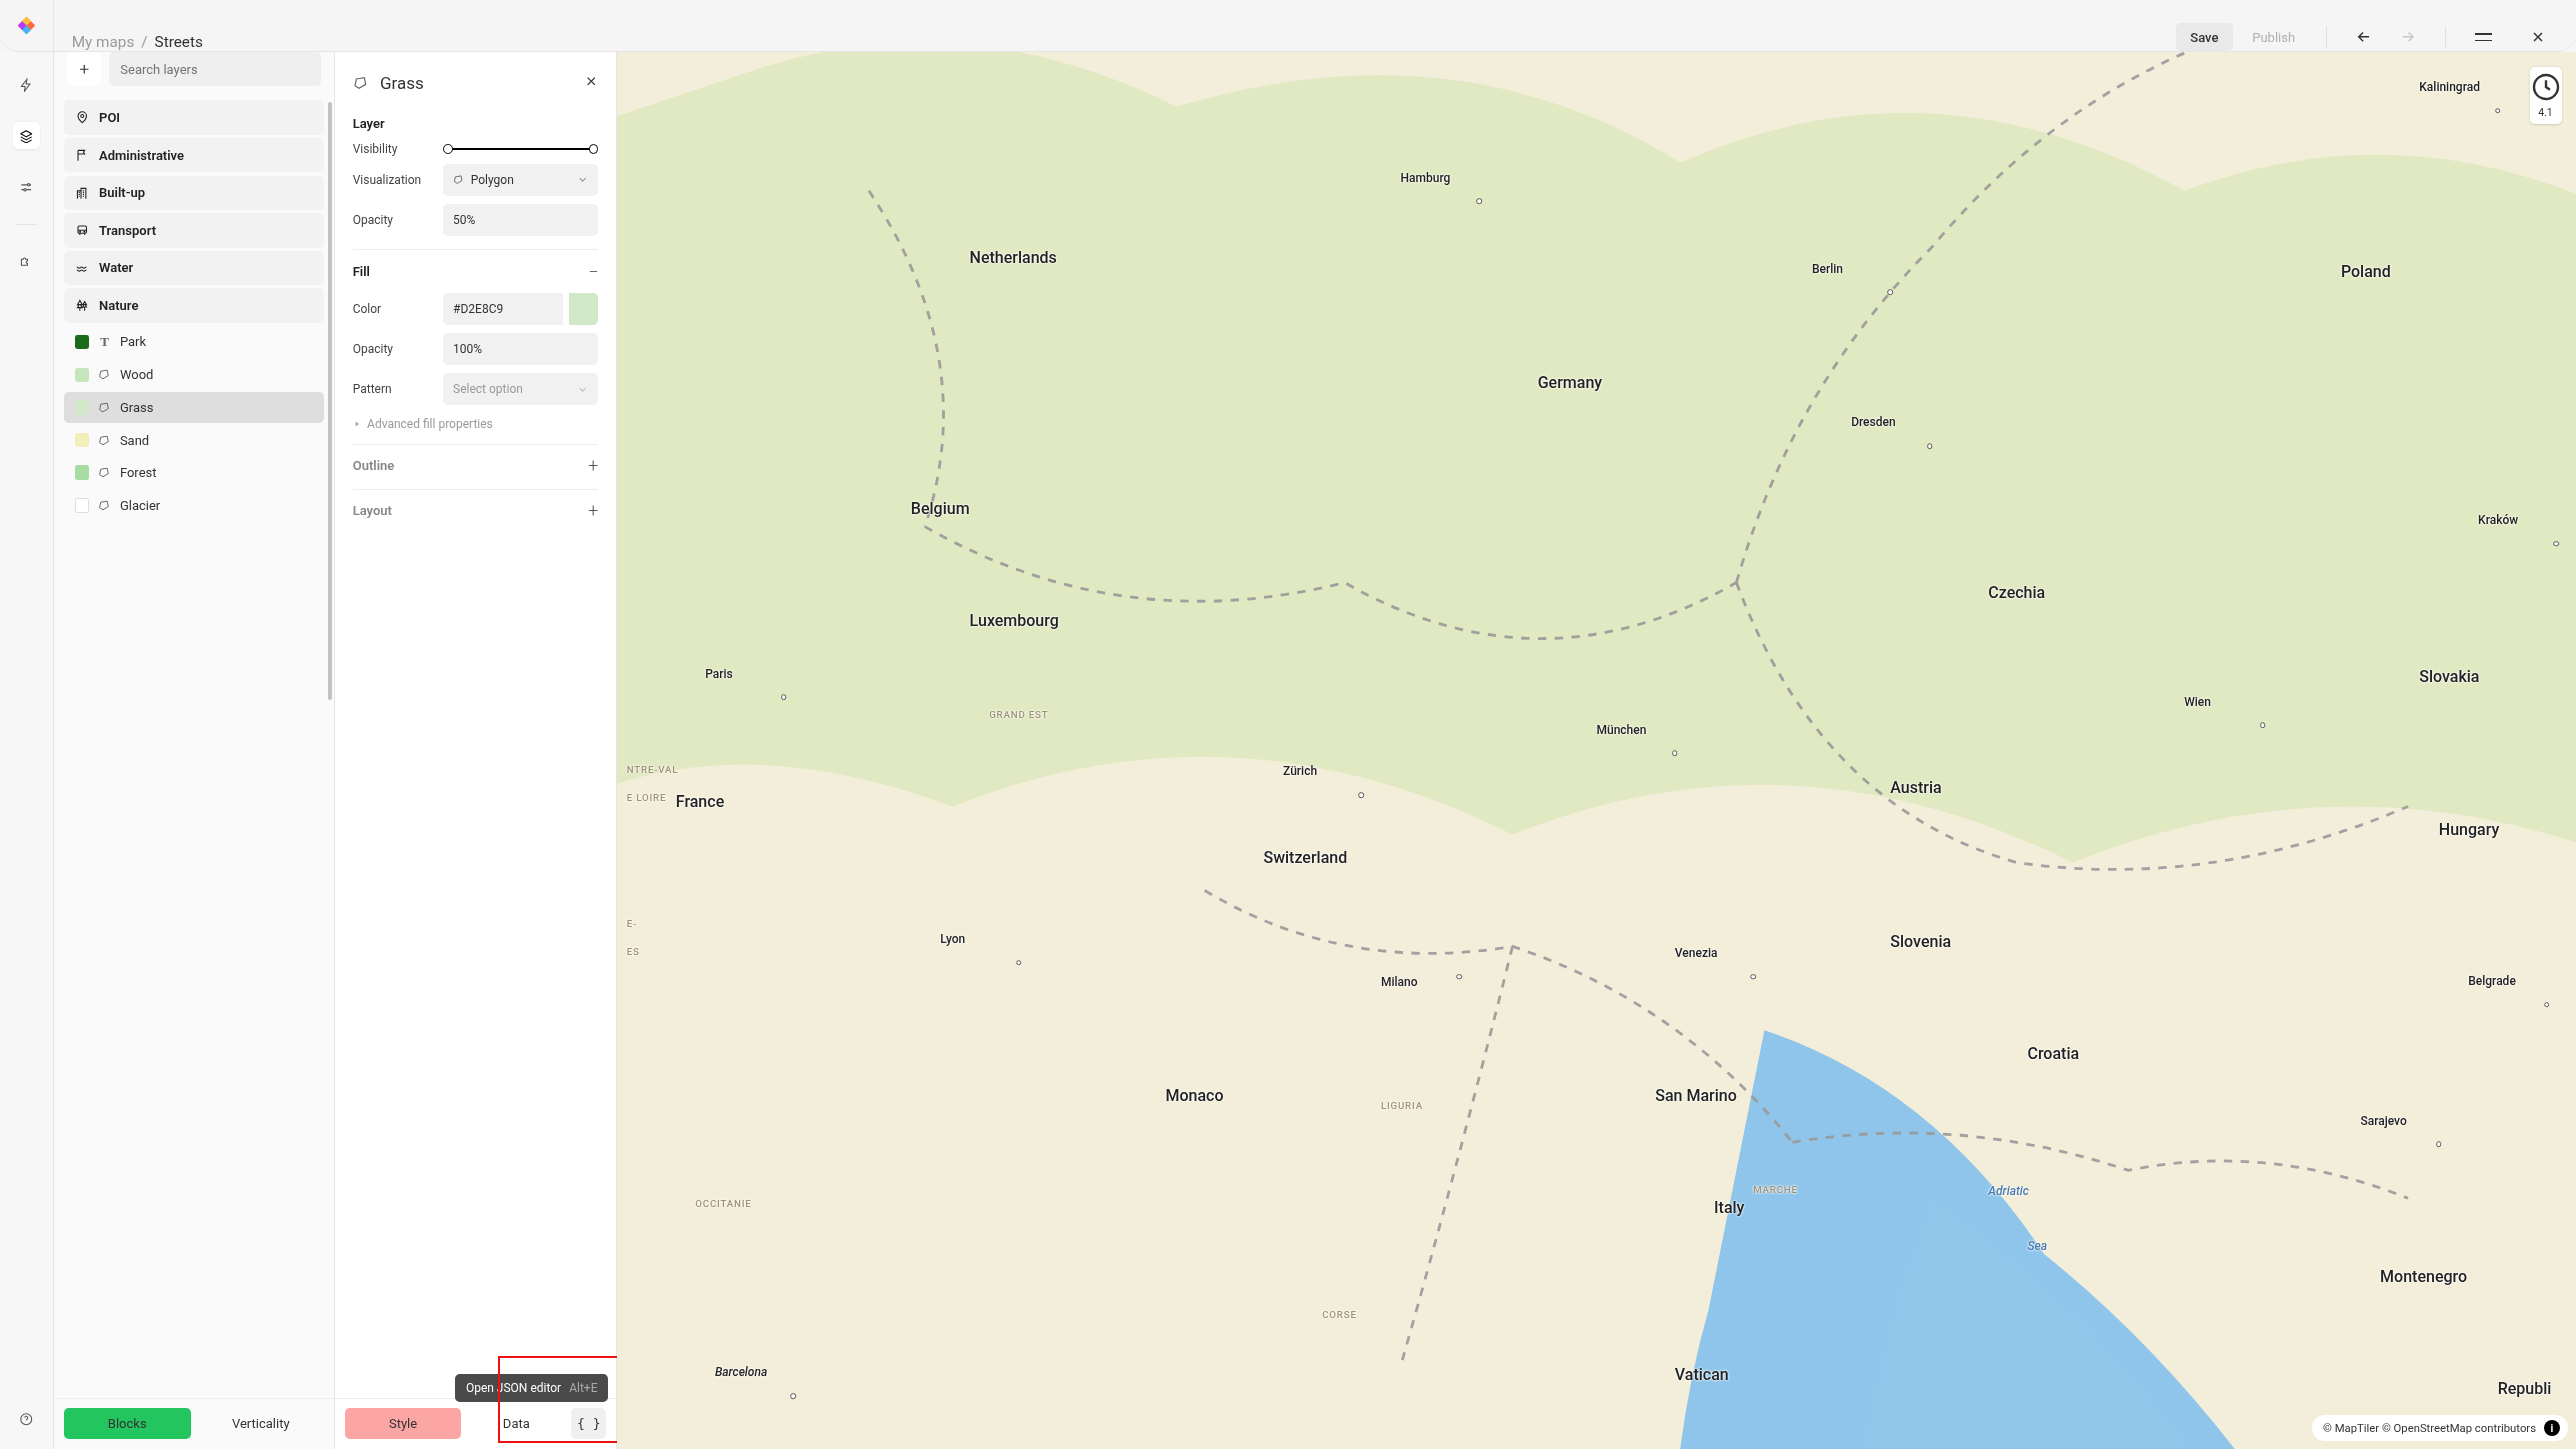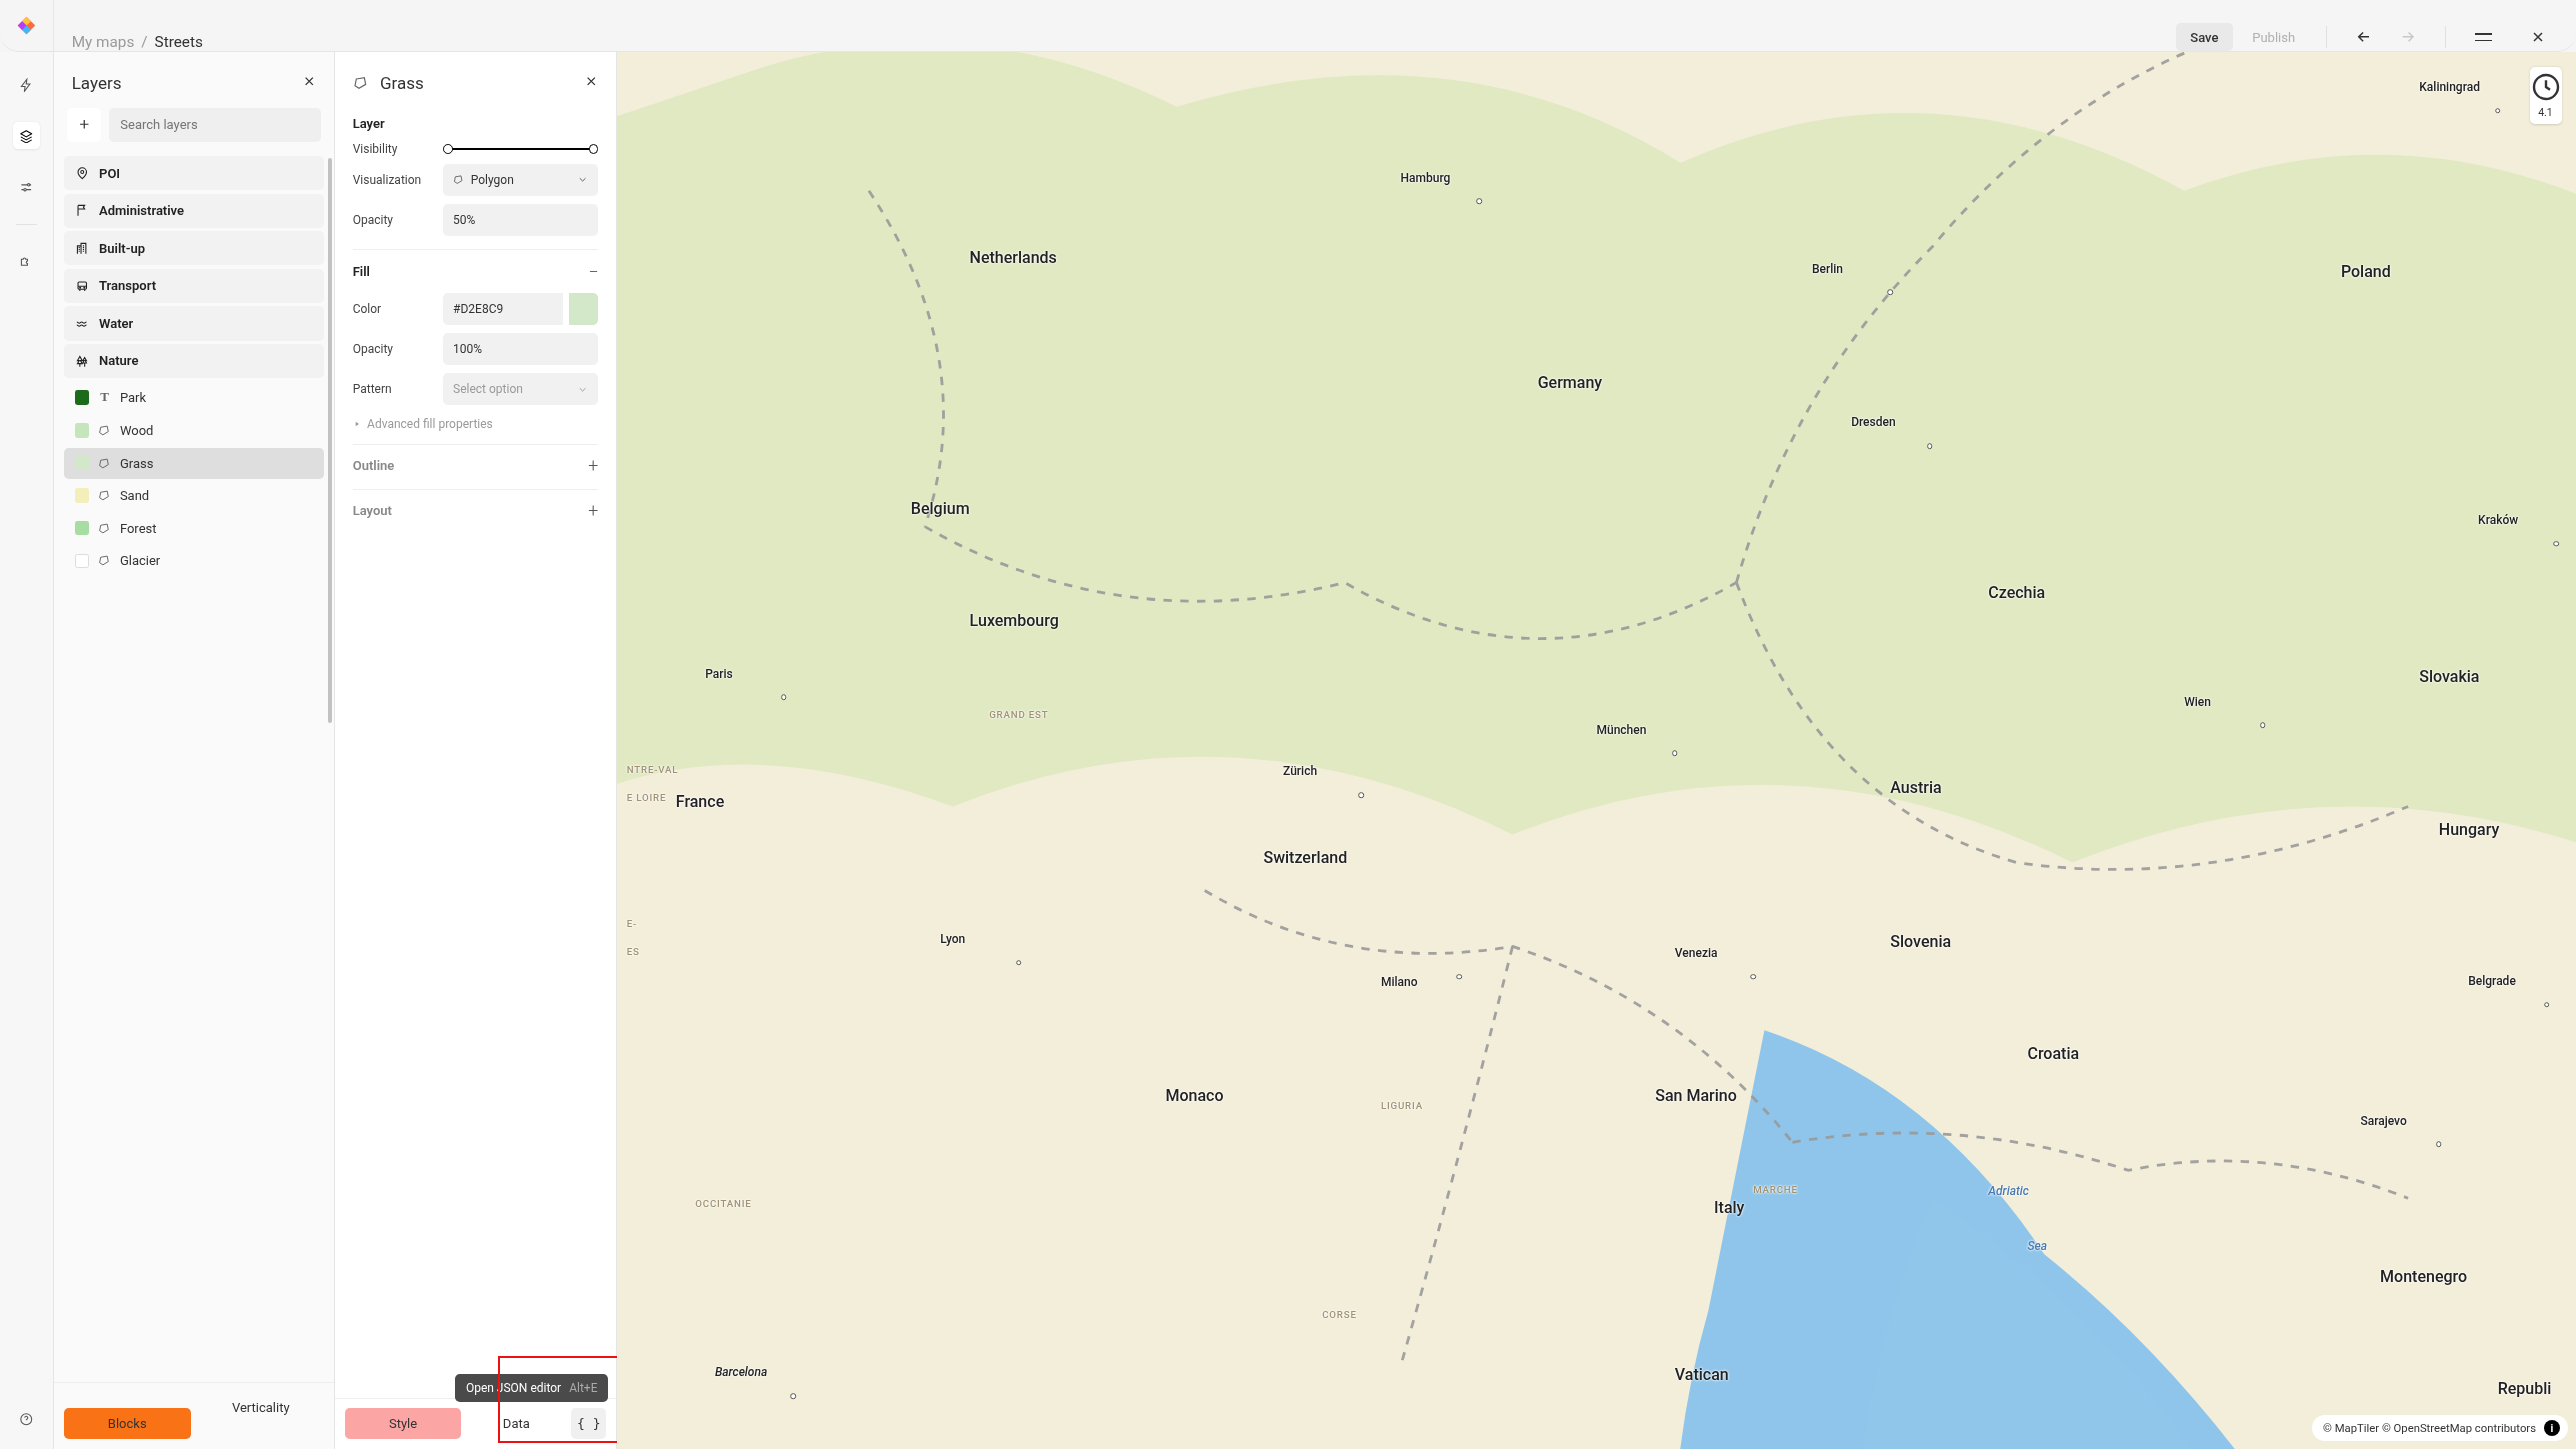--- a/index.html
+++ b/index.html
@@ -43,21 +43,21 @@
 .layers-scroll { flex:1; overflow:hidden; padding: 0 6.4px 0 6.4px; position: relative; }
 .group { display:flex; align-items:center; gap:9.7px; padding:9.7px 11.3px; border-radius:4.8px; background:#f2f2f2; margin: 3.2px 3.2px; cursor:pointer; font-weight:600; color:#222; font-size:13px; }
 .group.open { background:#f2f2f2; }
 .item { display:flex; align-items:center; gap:8px; padding:8px 11.3px; border-radius:4.8px; margin:1.6px 3.2px; cursor:pointer; font-size:13px; color:#333; }
 .item.selected { background:#dedede; }
 .swatch { width:14.5px; height:14.5px; border-radius:2.4px; flex-shrink:0; }
 .geom { width:14.5px; display:flex; justify-content:center; color:#666; }
 .scrollbar-fake { position:absolute; right:1.6px; top:4.8px; width:4.8px; height:46%; background:#c2c2c2; border-radius:2.4px; }
 .panel-foot { display:flex; padding:9.7px; gap:0; border-top:0.8px solid #eee; }
 .foot-tab { flex:1; height:31px; border:none; background:#f0f0f0; border-radius:4.8px; font-size:13px; color:#333; cursor:pointer; }
-.foot-tab.active { background:#f97316;margin-top:16px; }
+.foot-tab.active { background:#22c55e; }
 .foot-tab + .foot-tab { margin-left: 6.4px; background:transparent; }
 
 
 .props { width: 282px; border-right: 0.8px solid #e5e5e5; background: #fff; display:flex; flex-direction:column; position:relative; }
 .props-head { display:flex; align-items:center; gap:11.3px; padding:21px 17.7px 11.3px; }
 .props-title { font-size:17px; color:#333; font-weight:400; flex:1; }
 .props-body { flex:1; overflow:hidden; padding: 0 17.7px; }
 .section-title { font-weight:600; font-size:13px; color:#222; margin:11.3px 0 11.3px; }
 .row { display:flex; align-items:center; margin:8px 0; gap:9.7px; }
 .row-label { width:81px; font-size:12px; color:#444; flex-shrink:0; }
@@ -171,28 +171,20 @@
     </div>
     <div class="rail-btn rail-help">
       <svg class="ico" viewBox="0 0 24 24" fill="none" stroke="currentColor" stroke-width="1.8">
           <circle cx="12" cy="12" r="9"></circle>
           <path d="M9.5 9.5a2.5 2.5 0 1 1 3.5 2.3c-.8.4-1 1-1 1.7M12 17h.01"></path>
         </svg>
     </div>
   </div>
 
   <div class="panel">
-    <div class="panel-head">
-      <div class="panel-title">Layers</div>
-      <div class="close-x">
-        <svg width="14.5" height="14.5" viewBox="0 0 24 24" fill="none" stroke="currentColor" stroke-width="2.2">
-            <path d="M18 6L6 18M6 6l12 12"></path>
-          </svg>
-      </div>
-    </div>
     <div class="search-row">
       <button class="add-btn">
         <svg width="14.5" height="14.5" viewBox="0 0 24 24" fill="none" stroke="#333" stroke-width="2">
             <path d="M12 5v14M5 12h14"></path>
           </svg>
       </button>
       <input class="search-input" placeholder="Search layers" style="">
     </div>
     <div class="layers-scroll">
       <div class="scrollbar-fake"></div>

